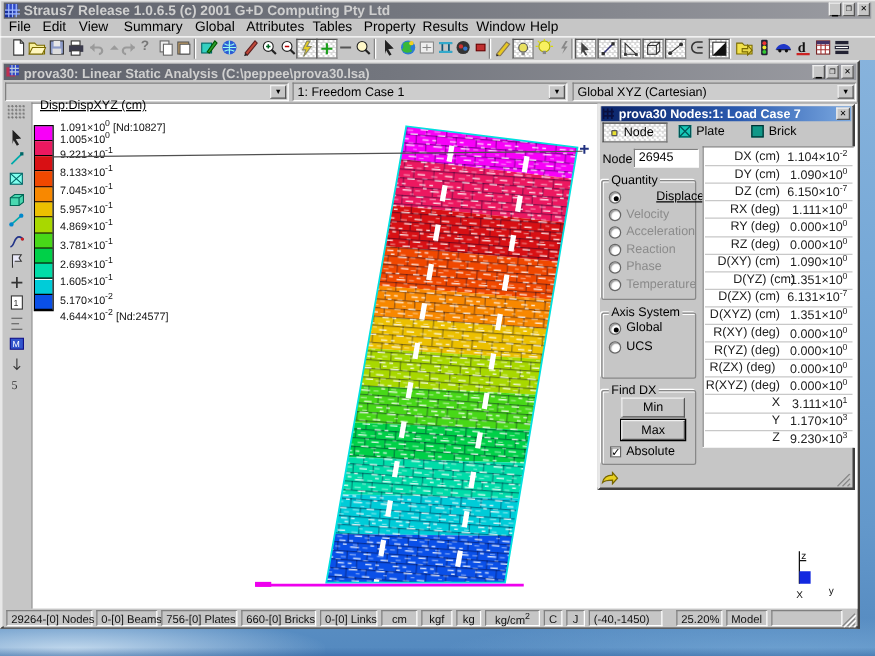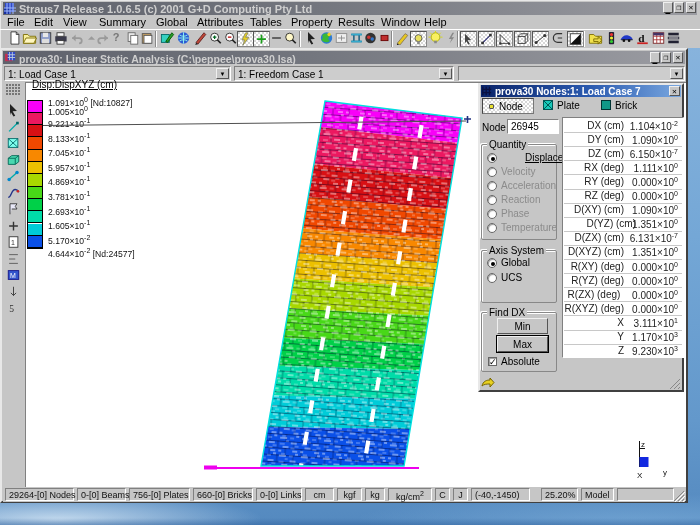--- a/index.html
+++ b/index.html
@@ -308,28 +308,28 @@
 <svg class="abs" style="left:5px;top:52px" width="11" height="11" viewBox="0 0 12 12">
 <rect x="0" y="2" width="8" height="8" fill="#C03050"></rect>
     <rect x="3" y="0" width="8" height="9" fill="#2F48C8"></rect>
 <path d="M3 3h8M3 6h8M5 0v9M8 0v9" stroke="#BCD" stroke-width="1"></path>
   </svg>
 <div class="abs" style="left:19px;top:53px;font-size:10.5px;font-weight:bold;color:#CFCFCF;white-space:nowrap;">prova30: Linear Static Analysis (C:\peppee\prova30.lsa)</div>
 <div class="abs btn" style="left:650px;top:52px;width:10px;height:11px;font-size:8px;line-height:9px;text-align:center;color:#000;font-weight:bold;font-family:'Liberation Mono',monospace;"><span style="position:relative;top:2px">▁</span></div>
 <div class="abs btn" style="left:661px;top:52px;width:10px;height:11px;font-size:8px;line-height:9px;text-align:center;color:#000;font-weight:bold;font-family:'Liberation Mono',monospace;">❐</div>
 <div class="abs btn" style="left:673px;top:52px;width:10px;height:11px;font-size:8px;line-height:9px;text-align:center;color:#000;font-weight:bold;font-family:'Liberation Mono',monospace;">✕</div>
 <div class="abs sunk" style="left:4px;top:66px;width:227px;height:15px;background:#CDCDCD;">
-<div style="font-size:10px;padding:1.5px 0 0 3px;white-space:nowrap;overflow:hidden;">1: Load Case 1</div>
 <div class="btn abs" style="right:1px;top:1px;width:13px;height:11px;font-size:6px;text-align:center;line-height:11px;">▼</div>
   </div>
 <div class="abs sunk" style="left:234px;top:66px;width:220px;height:15px;background:#CDCDCD;">
 <div style="font-size:10px;padding:1.5px 0 0 3px;white-space:nowrap;overflow:hidden;">1: Freedom Case 1</div>
 <div class="btn abs" style="right:1px;top:1px;width:13px;height:11px;font-size:6px;text-align:center;line-height:11px;">▼</div>
   </div>
 <div class="abs sunk" style="left:458px;top:66px;width:227px;height:15px;background:#CDCDCD;">
+<div style="font-size:10px;padding:1.5px 0 0 3px;white-space:nowrap;overflow:hidden;">Global XYZ (Cartesian)</div>
 <div class="btn abs" style="right:1px;top:1px;width:13px;height:11px;font-size:6px;text-align:center;line-height:11px;">▼</div>
   </div>
 <div class="abs" style="left:25px;top:82px;width:661px;height:405px;background:#fff;border-top:1px solid #808080;border-left:1px solid #808080;"></div>
 <div class="abs" style="left:3px;top:82px;width:22px;height:405px;background:#C6C6C6;"></div>
 <div class="abs" style="left:6px;top:84px;width:14px;height:12px;background:repeating-radial-gradient(circle at 1px 1px,#777 0 .8px,transparent 1px 100%) 0 0/3px 3px;"></div>
 <div class="abs" style="left:4px;top:103px;width:19px;height:15px;">
     <svg width="15" height="14" viewBox="0 0 16 16" style="display:block;margin:0 auto">
       <path d="M4 1l8 8-5 .5 3 5-2 1-3-5L4 14z" fill="#222"></path>
     </svg>
   </div>

